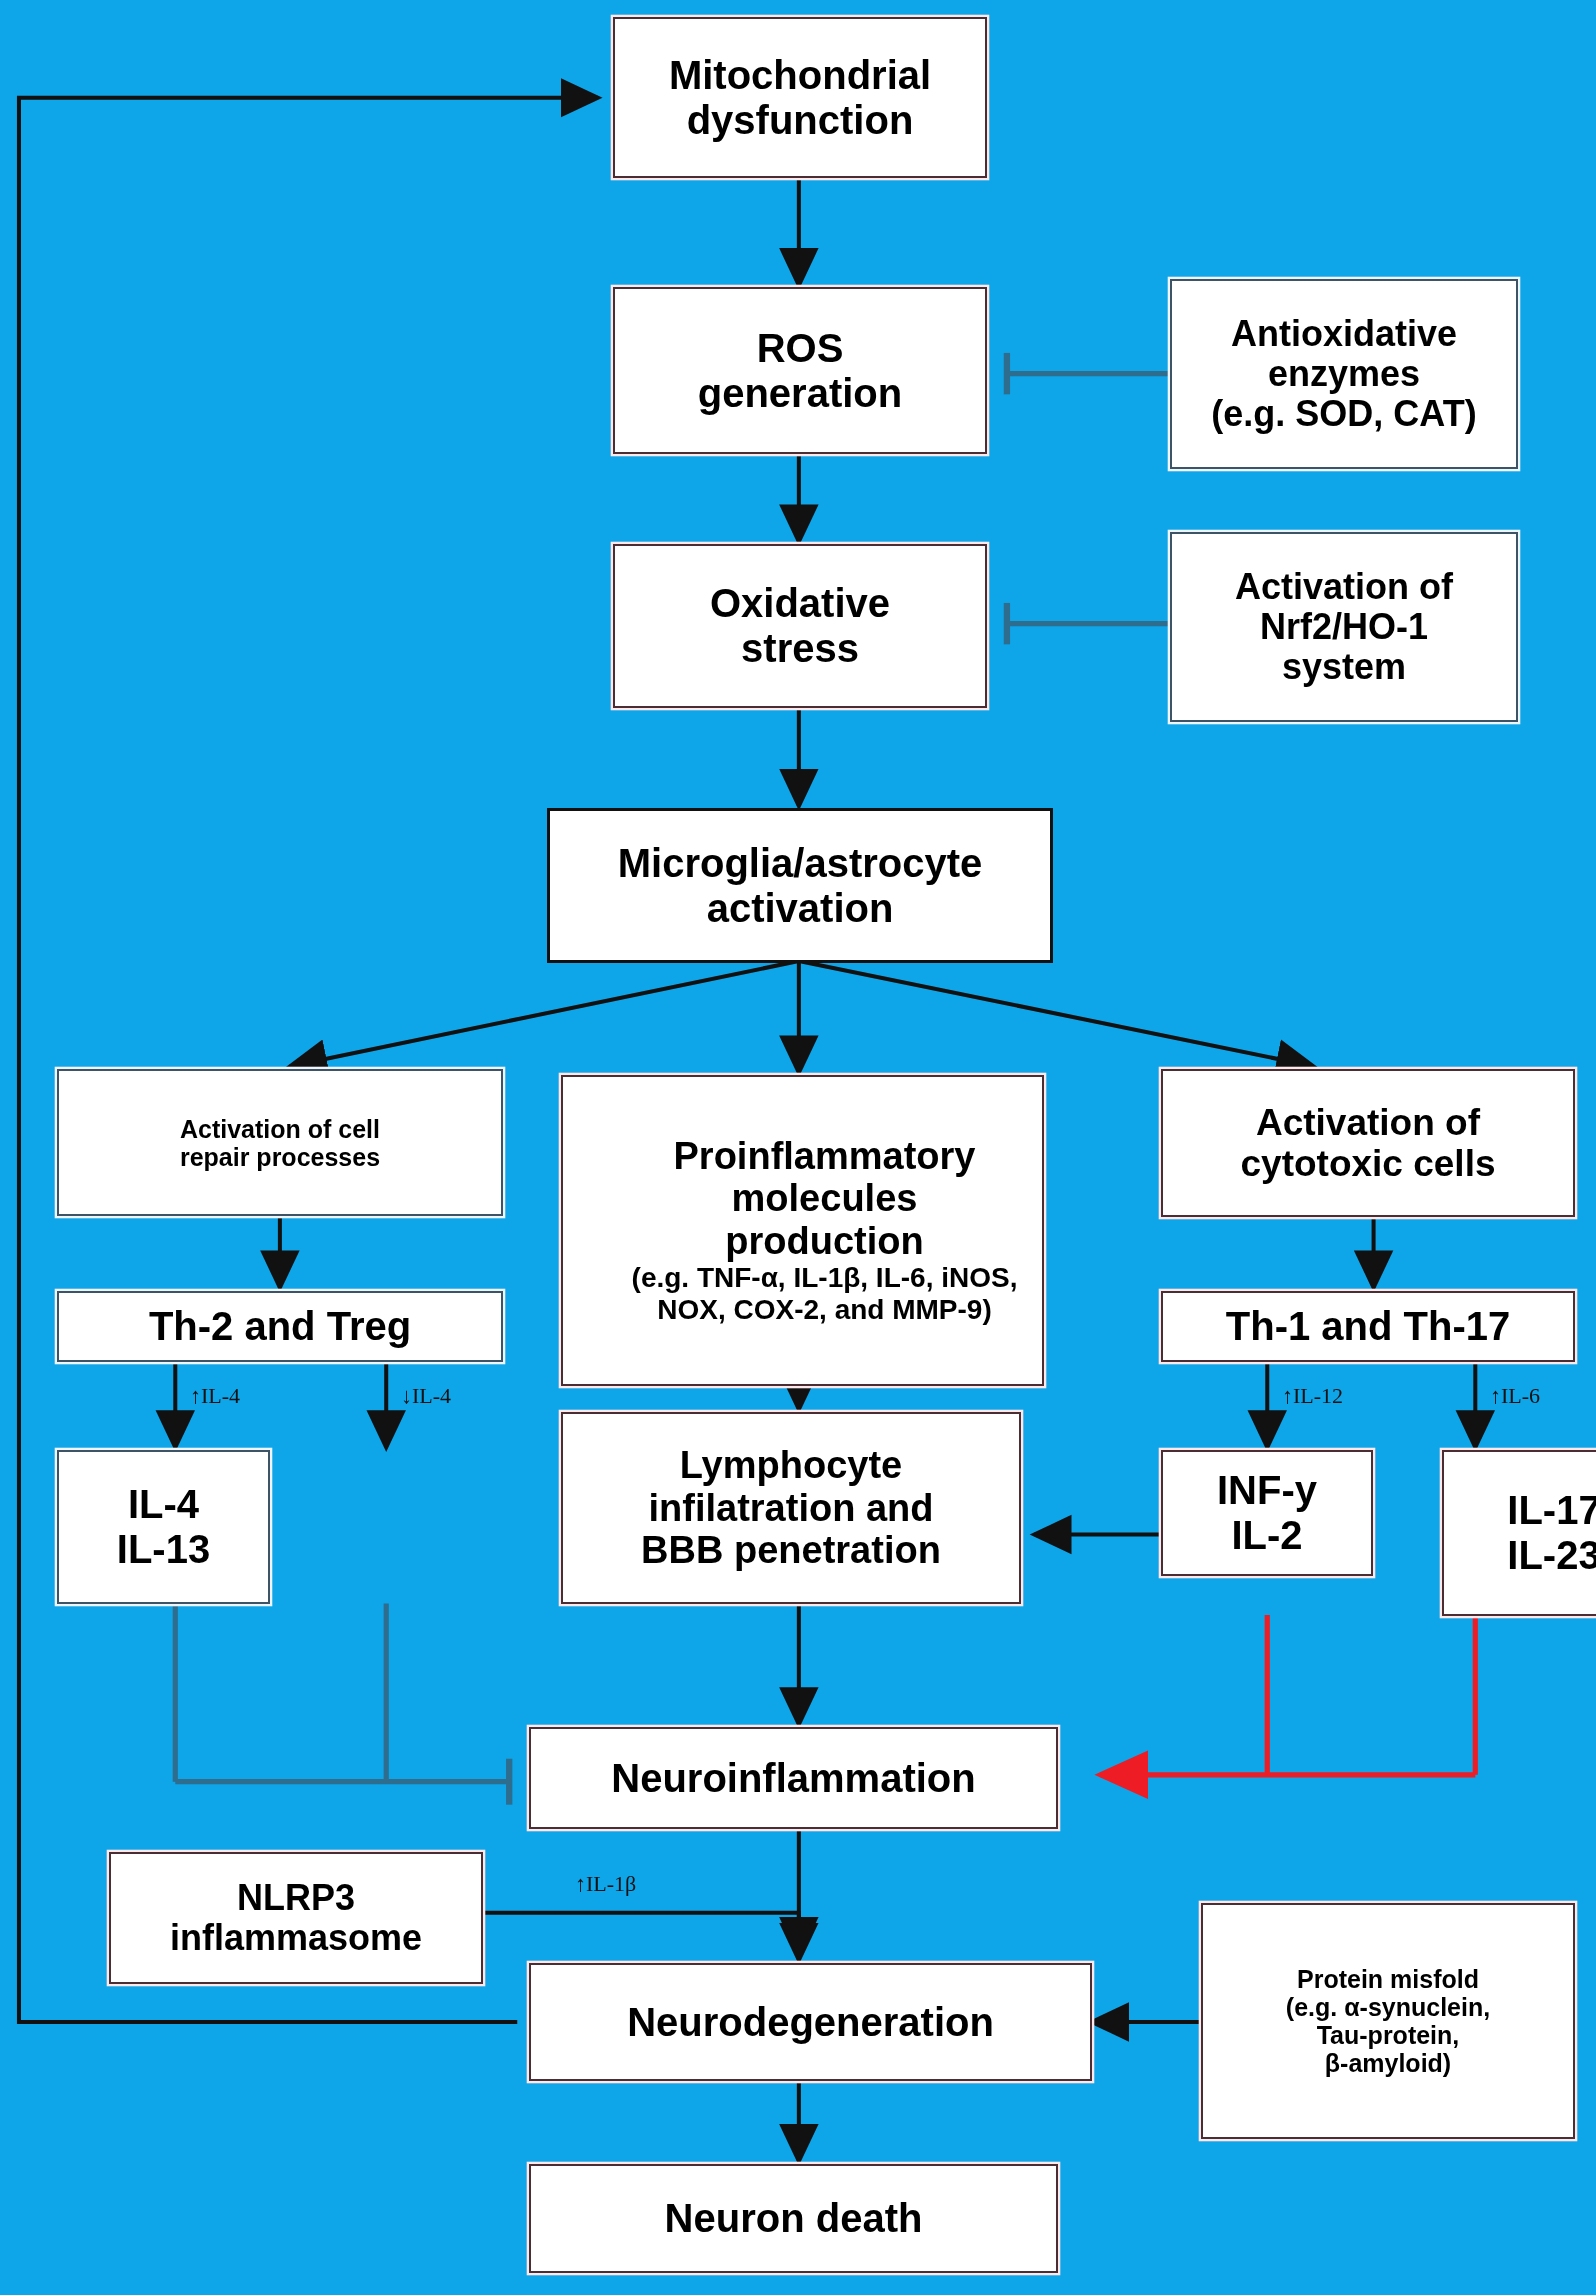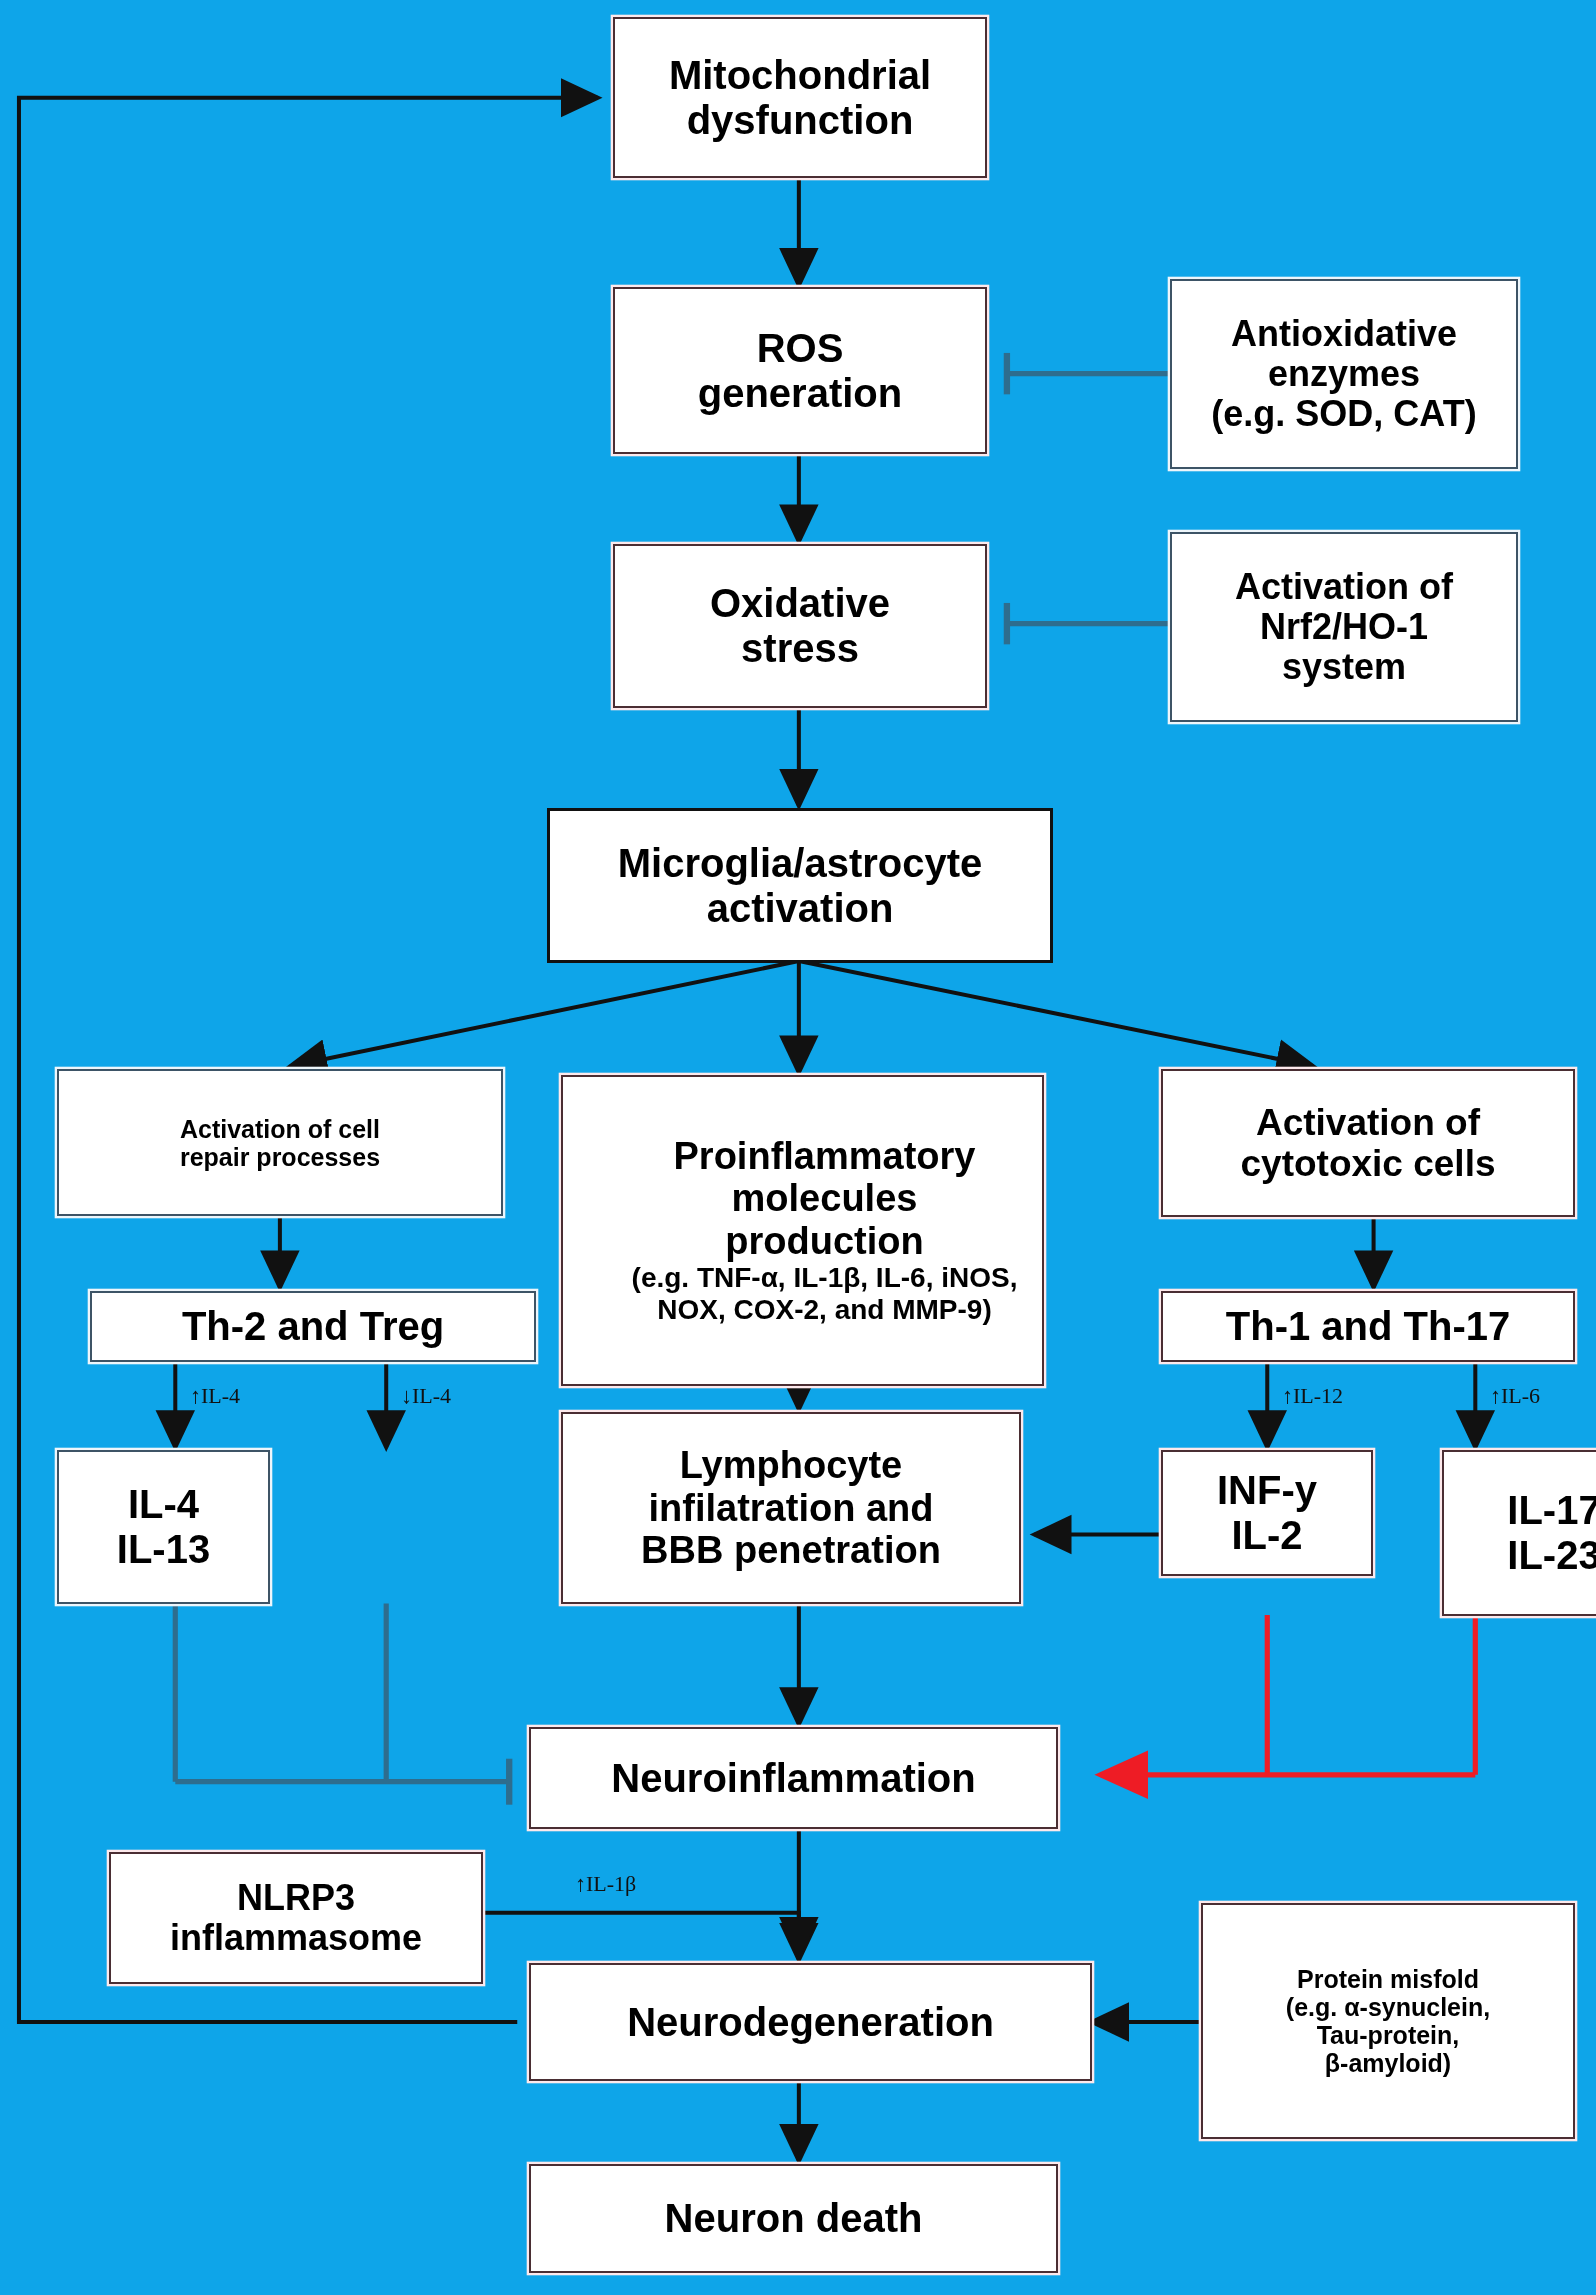--- a/index.html
+++ b/index.html
@@ -188,21 +188,21 @@
     <span class="ln">production</span>
     <span class="ln sub">(e.g. TNF-α, IL-1β, IL-6, iNOS,</span>
     <span class="ln sub">NOX, COX-2, and MMP-9)</span>
   </div>
 
   <div class="node red f64" style="left:1161px;top:1069px;width:414px;height:148px;">
     <span class="ln">Activation of</span>
     <span class="ln">cytotoxic cells</span>
   </div>
 
-  <div class="node blue f70" style="left:57px;top:1291px;width:446px;height:71px;margin-left:33px;">
+  <div class="node blue f70" style="left:57px;top:1291px;width:446px;height:71px;">
     <span class="ln">Th-2 and Treg</span>
   </div>
 
   <div class="node red f70" style="left:1161px;top:1291px;width:414px;height:71px;">
     <span class="ln">Th-1 and Th-17</span>
   </div>
 
   <div class="node blue f70" style="left:57px;top:1450px;width:213px;height:154px;">
     <span class="ln">IL-4</span>
     <span class="ln">IL-13</span>

